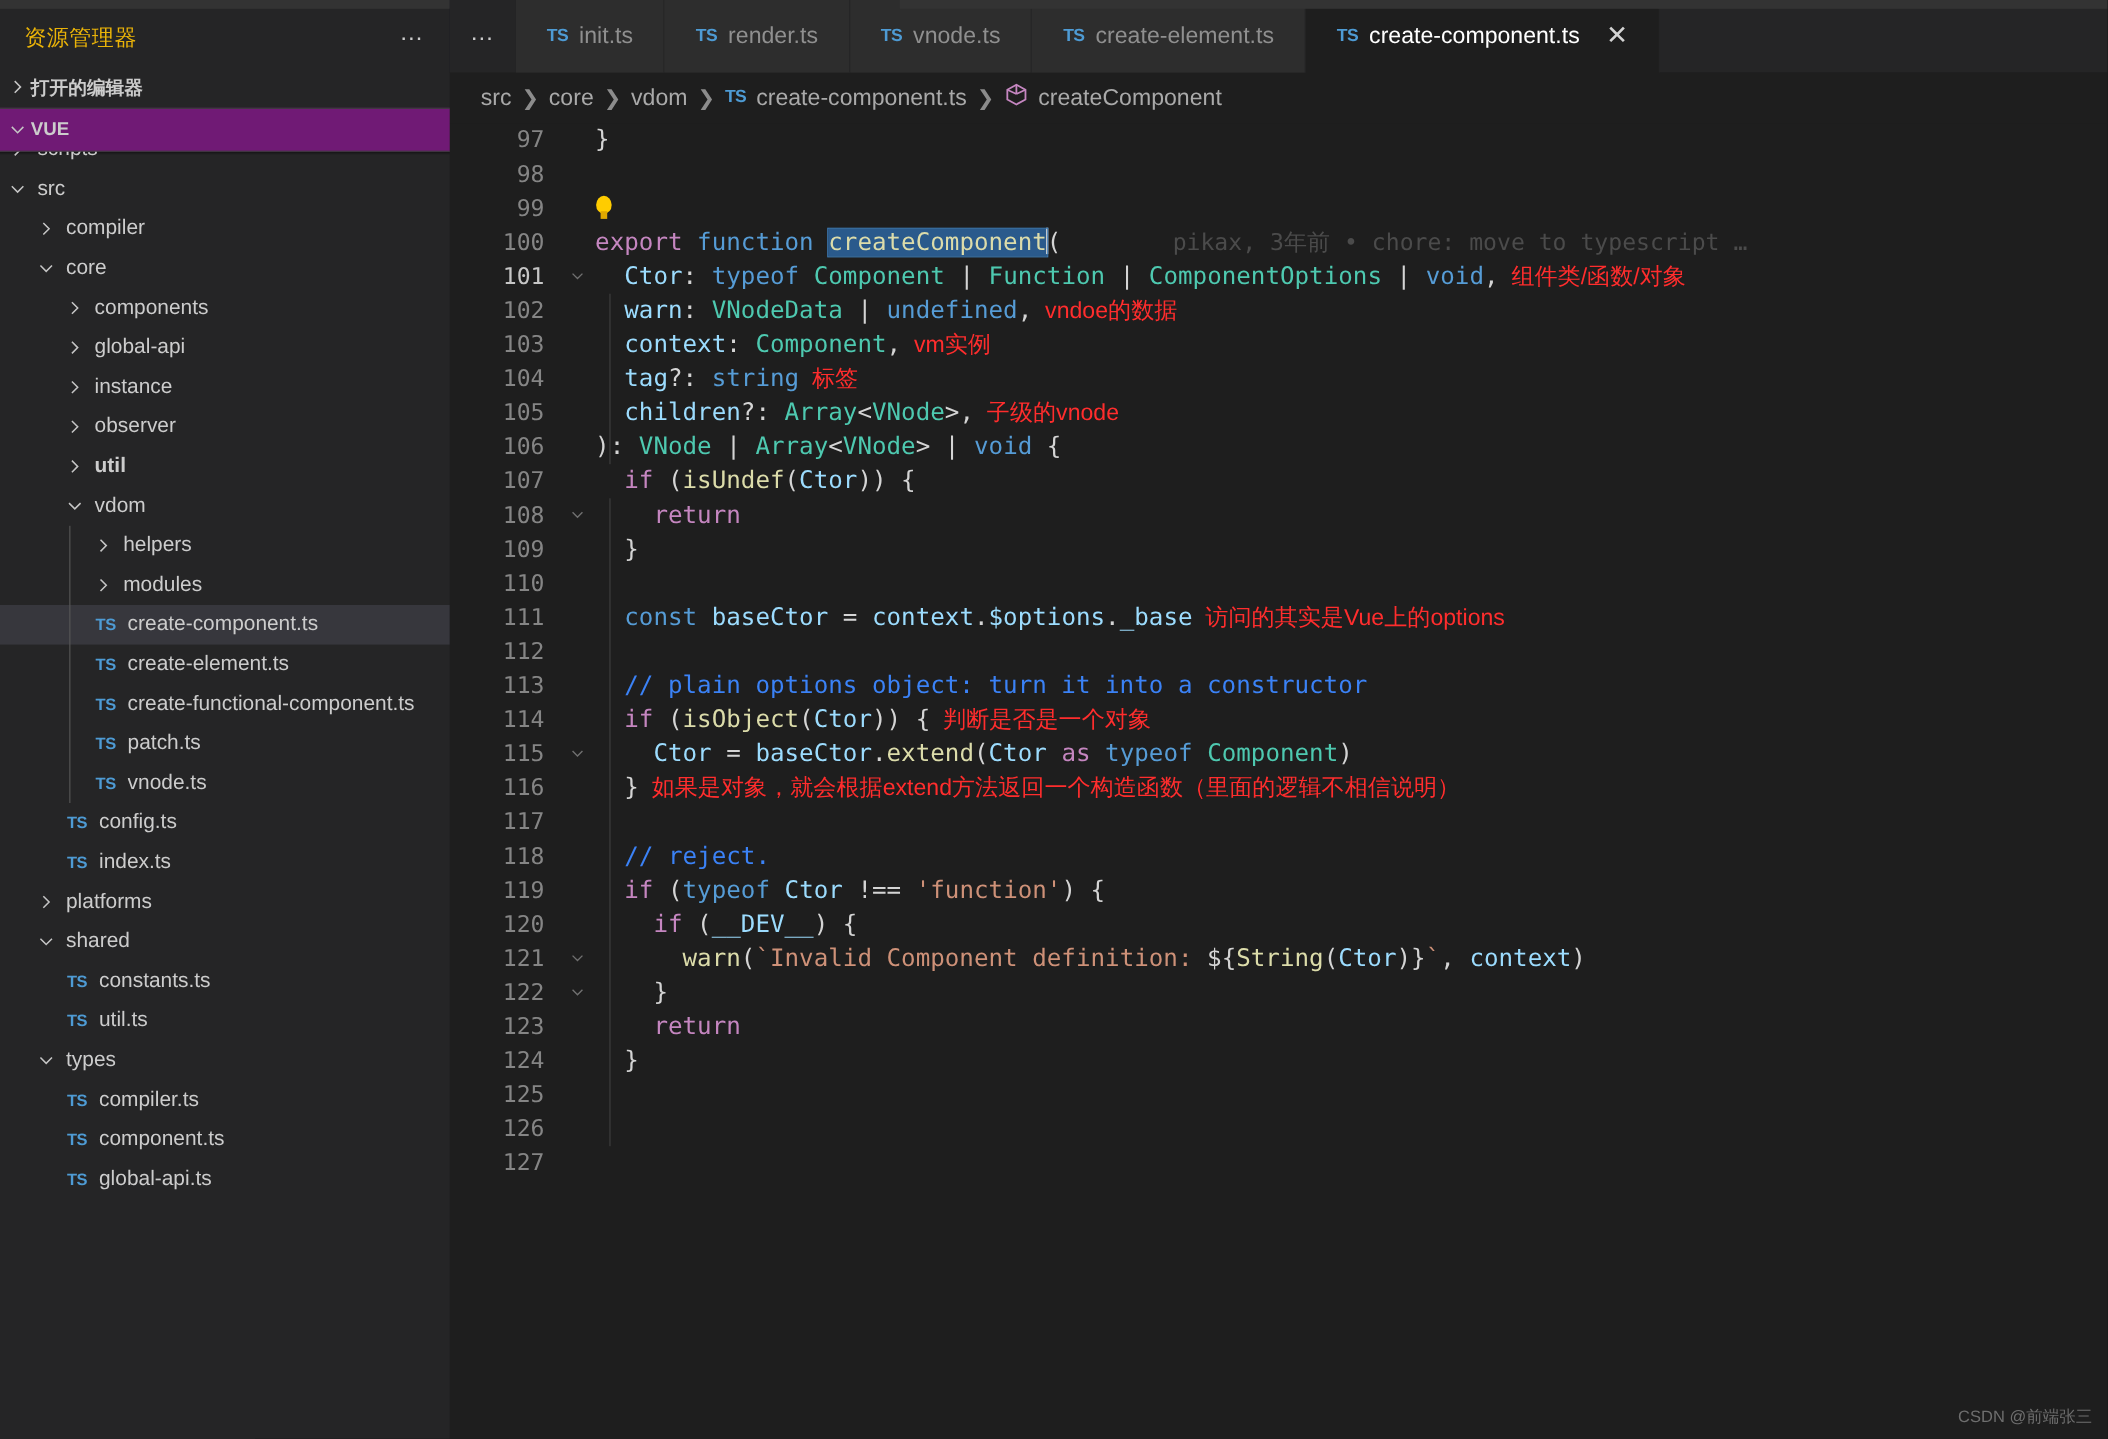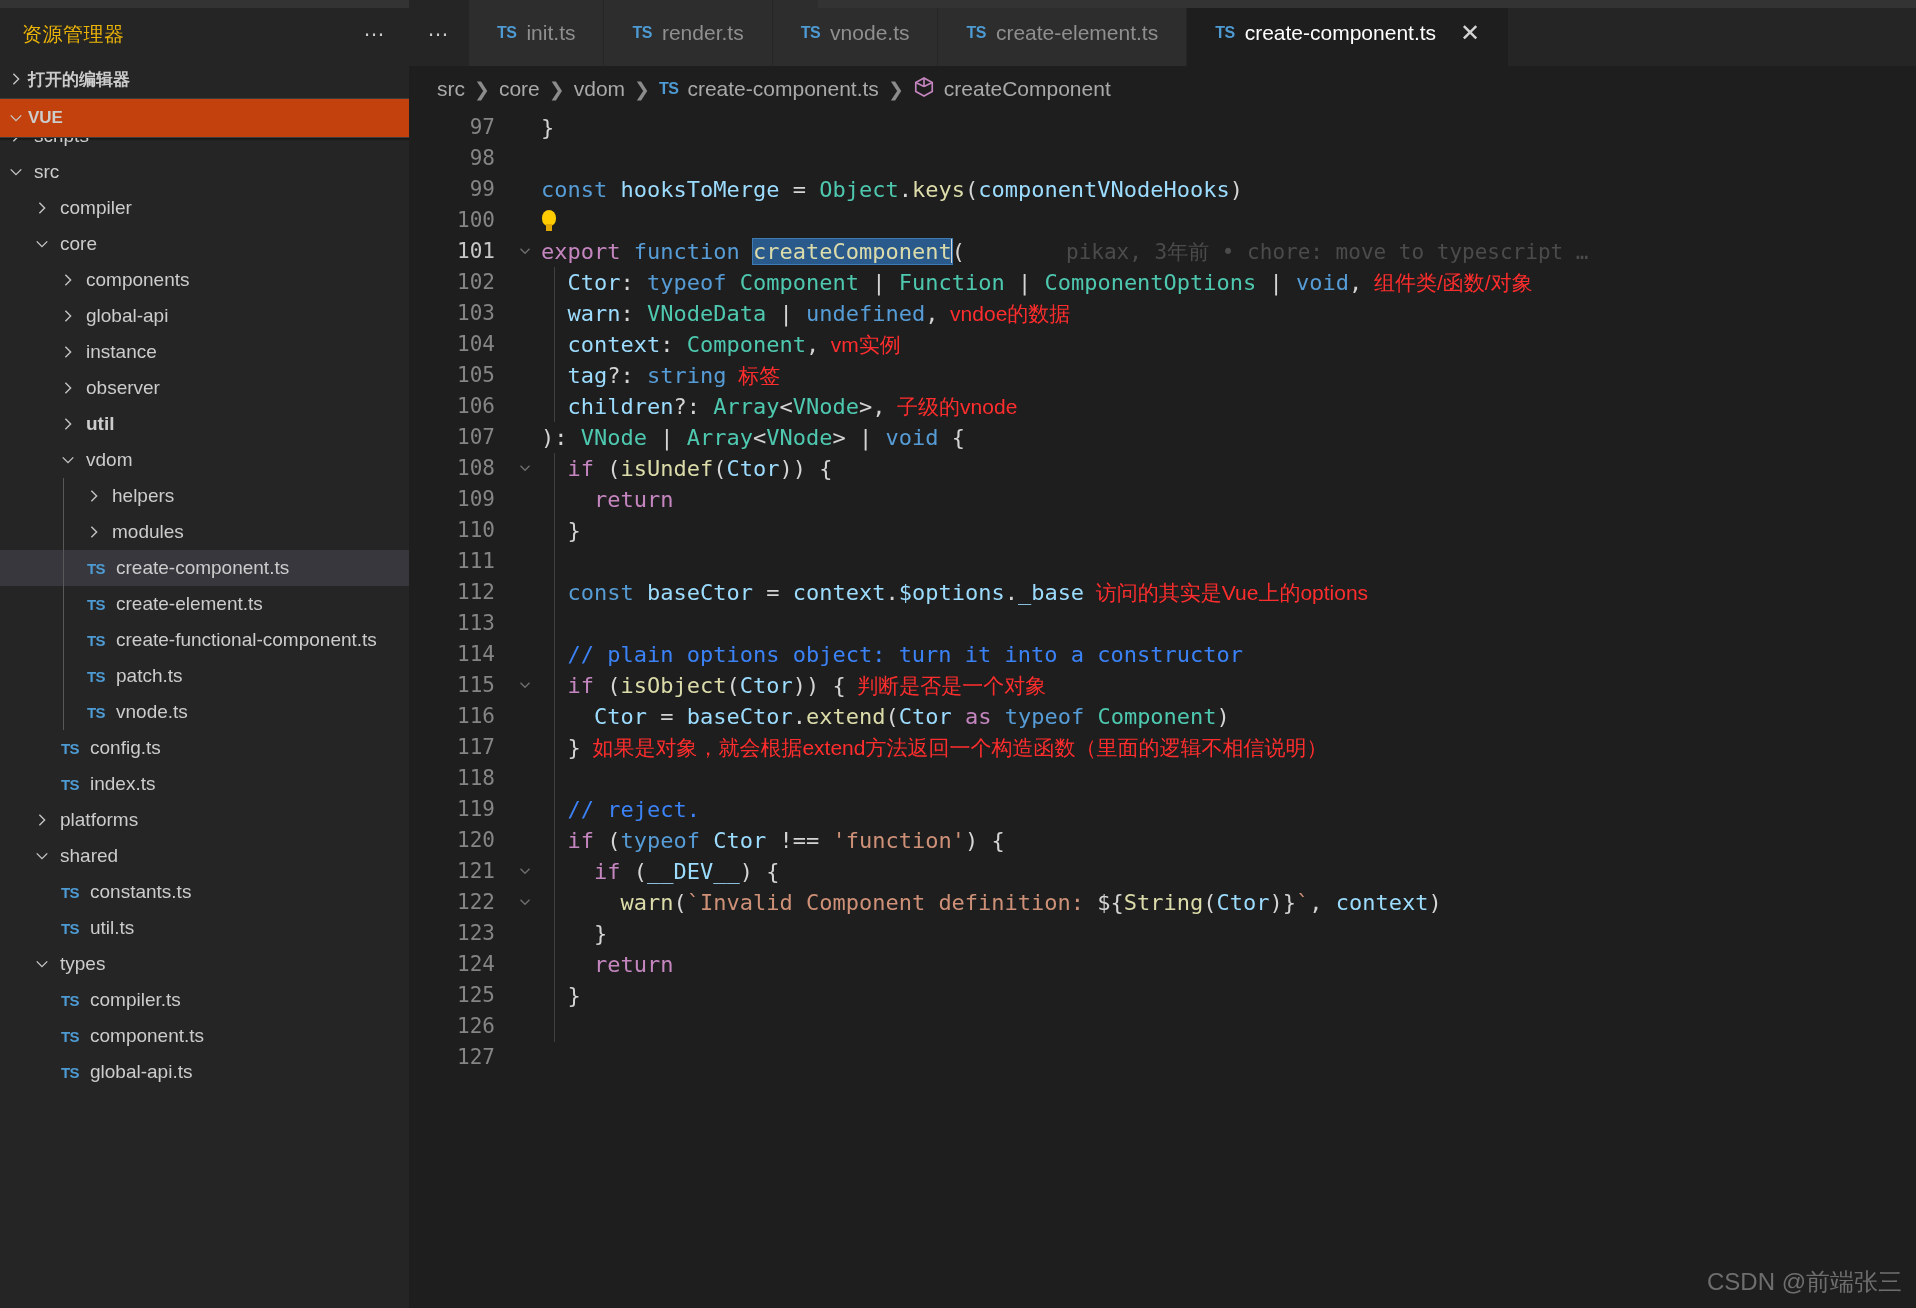--- a/index.html
+++ b/index.html
@@ -30,21 +30,21 @@
   .sidebar-more {
     color: #cccccc; font-size: 22px; line-height: 10px;
     letter-spacing: 2px; padding-bottom: 10px; cursor: pointer;
   }
   .section-header {
     height: 38px; display: flex; align-items: center;
     color: #cccccc; font-size: 17px; font-weight: bold;
     padding-left: 4px; cursor: pointer;
   }
   .section-header.vue-sec {
-    background: #c2410c; border-top: 1px solid #3c3c3c;
+    background: #701a75; border-top: 1px solid #3c3c3c;
     border-bottom: 1px solid #3c3c3c; height: 40px;
   }
   .twisty {
     width: 24px; height: 24px; display: inline-flex;
     align-items: center; justify-content: center;
     color: #c5c5c5; flex: 0 0 24px;
   }
   .twisty svg { display: block; }
   .tree { flex: 1; overflow: hidden; position: relative; padding-top: 0px; }
   .row {
@@ -167,21 +167,21 @@
   .bulb::after {
     content: ""; position: absolute; left: 5px; top: 14px;
     width: 6px; height: 7px; background: #e0a800;
   }
   .code-indent-guide {
     position: absolute; width: 1px; background: #404040;
   }
 
   .watermark {
     position: absolute; right: 14px; bottom: 10px;
-    color: #6e6e6e; font-size: 24px;
+    color: #6e6e6e; font-size: 15px;
     font-family: "Liberation Sans", sans-serif;
   }
   .tree-scroll-shadow {
     position: absolute; left: 0; right: 0; top: 0; height: 3px;
     background: linear-gradient(to bottom, rgba(0,0,0,.45), rgba(0,0,0,0));
   }
 </style>
 </head>
 <body>
 
@@ -505,21 +505,20 @@
             </svg></div>
           <div class="fd"></div>
           <div class="fd"></div>
           <div class="fd"></div>
           <div class="fd"></div>
           <div class="fd"></div>
         </div>
       <div class="code-col" id="codecol">
           <div class="cl"><span class="pun">}</span></div>
           <div class="cl">&nbsp;</div>
-          <div class="cl"><span class="kw2">const</span> <span class="var">hooksToMerge</span> <span class="op">=</span> <span class="typ">Object</span><span class="pun">.</span><span class="fn">keys</span><span class="pun">(</span><span class="var">componentVNodeHooks</span><span class="pun">)</span></div>
           <div class="cl"><span class="bulb"></span></div>
           <div class="cl"><span class="kw">export</span> <span class="kw2">function</span> <span class="sel-hl fn">createComponent</span><span class="cursor"></span><span class="pun">(</span><span class="blame">        pikax, 3年前 • chore: move to typescript …</span></div>
           <div class="cl">  <span class="var">Ctor</span><span class="pun">:</span> <span class="kw2">typeof</span> <span class="typ">Component</span> <span class="pun">|</span> <span class="typ">Function</span> <span class="pun">|</span> <span class="typ">ComponentOptions</span> <span class="pun">|</span> <span class="kw2">void</span><span class="pun">,</span><span class="ann">  组件类/函数/对象</span></div>
           <div class="cl">  <span class="var">warn</span><span class="pun">:</span> <span class="typ">VNodeData</span> <span class="pun">|</span> <span class="kw2">undefined</span><span class="pun">,</span><span class="ann">  vndoe的数据</span></div>
           <div class="cl">  <span class="var">context</span><span class="pun">:</span> <span class="typ">Component</span><span class="pun">,</span><span class="ann">  vm实例</span></div>
           <div class="cl">  <span class="var">tag</span><span class="pun">?:</span> <span class="kw2">string</span><span class="ann">  标签</span></div>
           <div class="cl">  <span class="var">children</span><span class="pun">?:</span> <span class="typ">Array</span><span class="pun">&lt;</span><span class="typ">VNode</span><span class="pun">&gt;,</span><span class="ann">  子级的vnode</span></div>
           <div class="cl"><span class="pun">):</span> <span class="typ">VNode</span> <span class="pun">|</span> <span class="typ">Array</span><span class="pun">&lt;</span><span class="typ">VNode</span><span class="pun">&gt;</span> <span class="pun">|</span> <span class="kw2">void</span> <span class="pun">{</span></div>
           <div class="cl">  <span class="kw">if</span> <span class="pun">(</span><span class="fn">isUndef</span><span class="pun">(</span><span class="var">Ctor</span><span class="pun">))</span> <span class="pun">{</span></div>
           <div class="cl">    <span class="kw">return</span></div>

